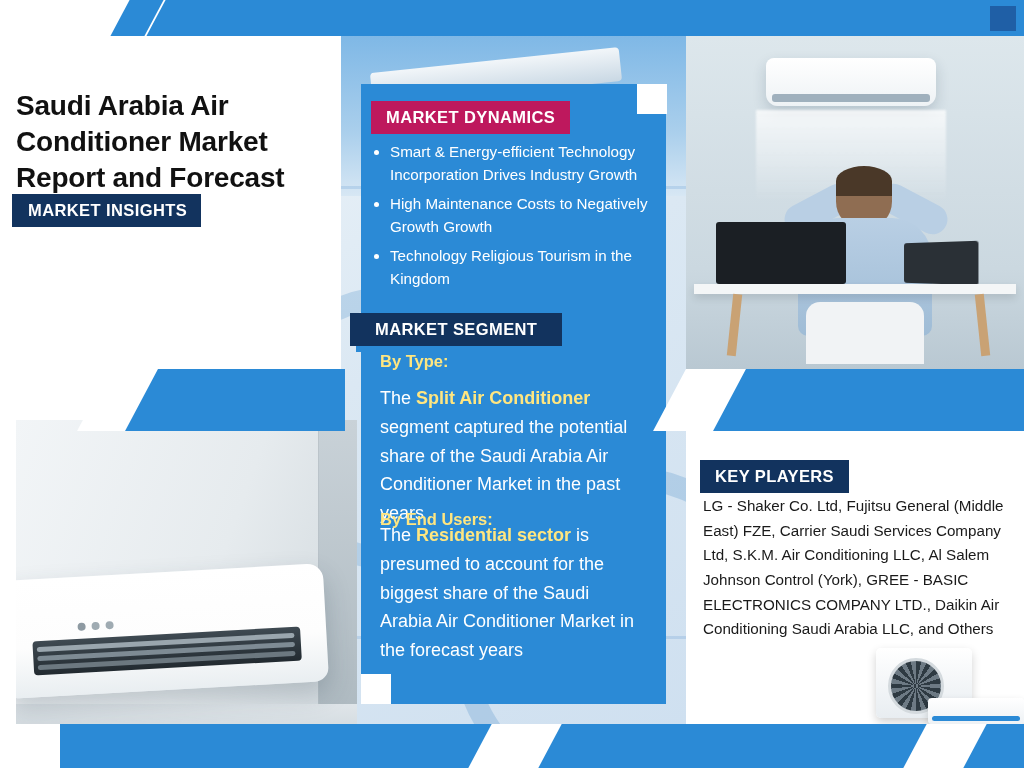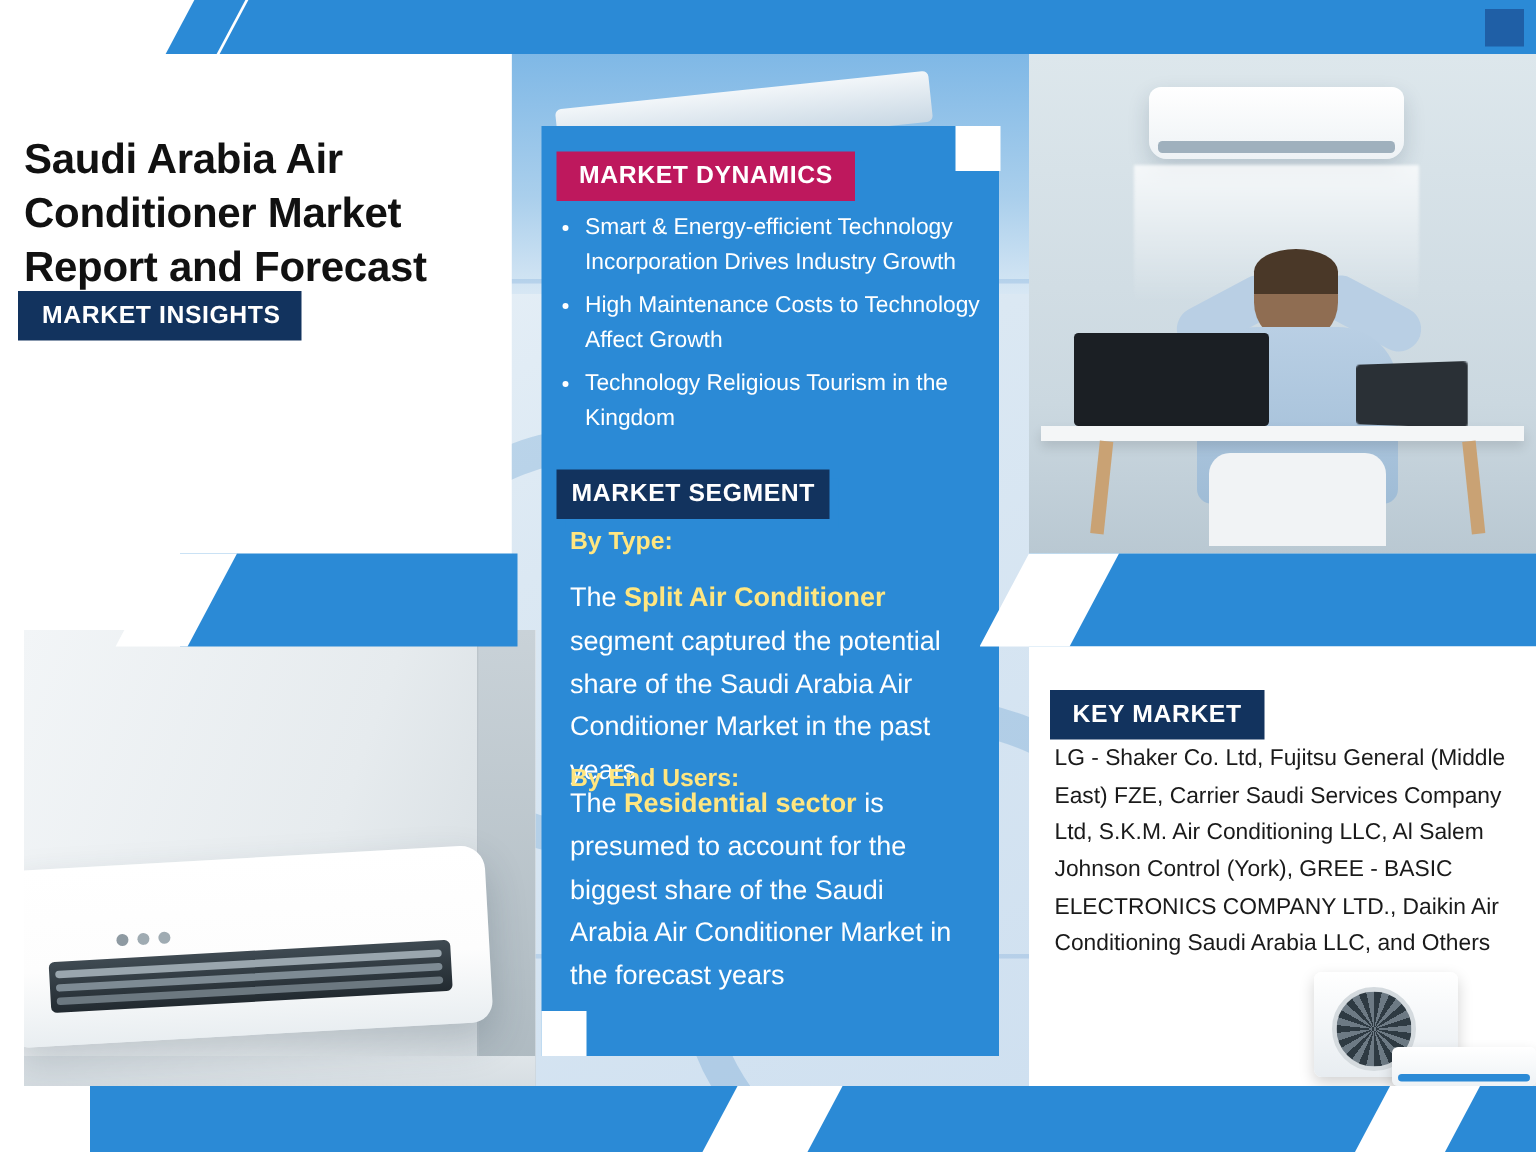--- a/index.html
+++ b/index.html
@@ -255,27 +255,27 @@
     margin: 0;
     padding: 0 0 0 18px;
     color: #ffffff;
     font-size: 15.2px;
     line-height: 1.52;
   }
   .dyn-list li { margin-bottom: 6px; }
 
   .seg-badge {
     position: absolute;
-    top: 313px; left: 371px;
+    top: 313px; left: 350px;
     background: #12335e;
     color: #ffffff;
     font-size: 16.5px;
     font-weight: bold;
     letter-spacing: 0.4px;
-    padding: 7px 10px;
+    padding: 7px 25px;
     box-shadow: 6px 6px 0 #2b8ad6;
   }
   .seg-heading {
     position: absolute;
     left: 380px;
     color: #ffe680;
     font-size: 16.5px;
     font-weight: bold;
   }
   .seg-h1 { top: 352px; }
@@ -545,21 +545,21 @@
   <div class="mid-wedge"></div>
   <div class="mid-wedge-cut"></div>
 
   <div class="center-panel"></div>
   <div class="cp-notch-tr"></div>
   <div class="cp-notch-bl"></div>
 
   <div class="dyn-badge">MARKET DYNAMICS</div>
   <ul class="dyn-list">
     <li>Smart &amp; Energy-efficient Technology Incorporation Drives Industry Growth</li>
-    <li>High Maintenance Costs to Technology Affect Growth</li>
+    <li>High Maintenance Costs to Negatively Growth Growth</li>
     <li>Technology Religious Tourism in the Kingdom</li>
   </ul>
 
   <div class="seg-badge">MARKET SEGMENT</div>
 
   <div class="seg-heading seg-h1">By Type:</div>
   <div class="seg-text seg-t1">
     <span>The </span><span class="hl">Split Air Conditioner</span><span> segment captured the potential share of the Saudi Arabia Air Conditioner Market in the past years</span>
   </div>
 
@@ -583,21 +583,21 @@
     <div class="rp-desk"></div>
     <div class="rp-desk-leg-l"></div>
     <div class="rp-desk-leg-r"></div>
     <div class="rp-chair"></div>
   </div>
 
   <div class="right-wedge"></div>
   <div class="right-wedge-white"></div>
 
   <div class="kp-area"></div>
-  <div class="kp-badge">KEY MARKET</div>
+  <div class="kp-badge">KEY PLAYERS</div>
   <div class="kp-text">LG - Shaker Co. Ltd, Fujitsu General (Middle East) FZE, Carrier Saudi Services Company Ltd, S.K.M. Air Conditioning LLC, Al Salem Johnson Control (York), GREE - BASIC ELECTRONICS COMPANY LTD., Daikin Air Conditioning Saudi Arabia LLC, and Others</div>
 
   <div class="kp-photo">
     <div class="kp-outdoor"></div>
     <div class="kp-fan"></div>
     <div class="kp-indoor"></div>
     <div class="kp-indoor-strip"></div>
   </div>
 
   <div class="bottom-bar"></div>

